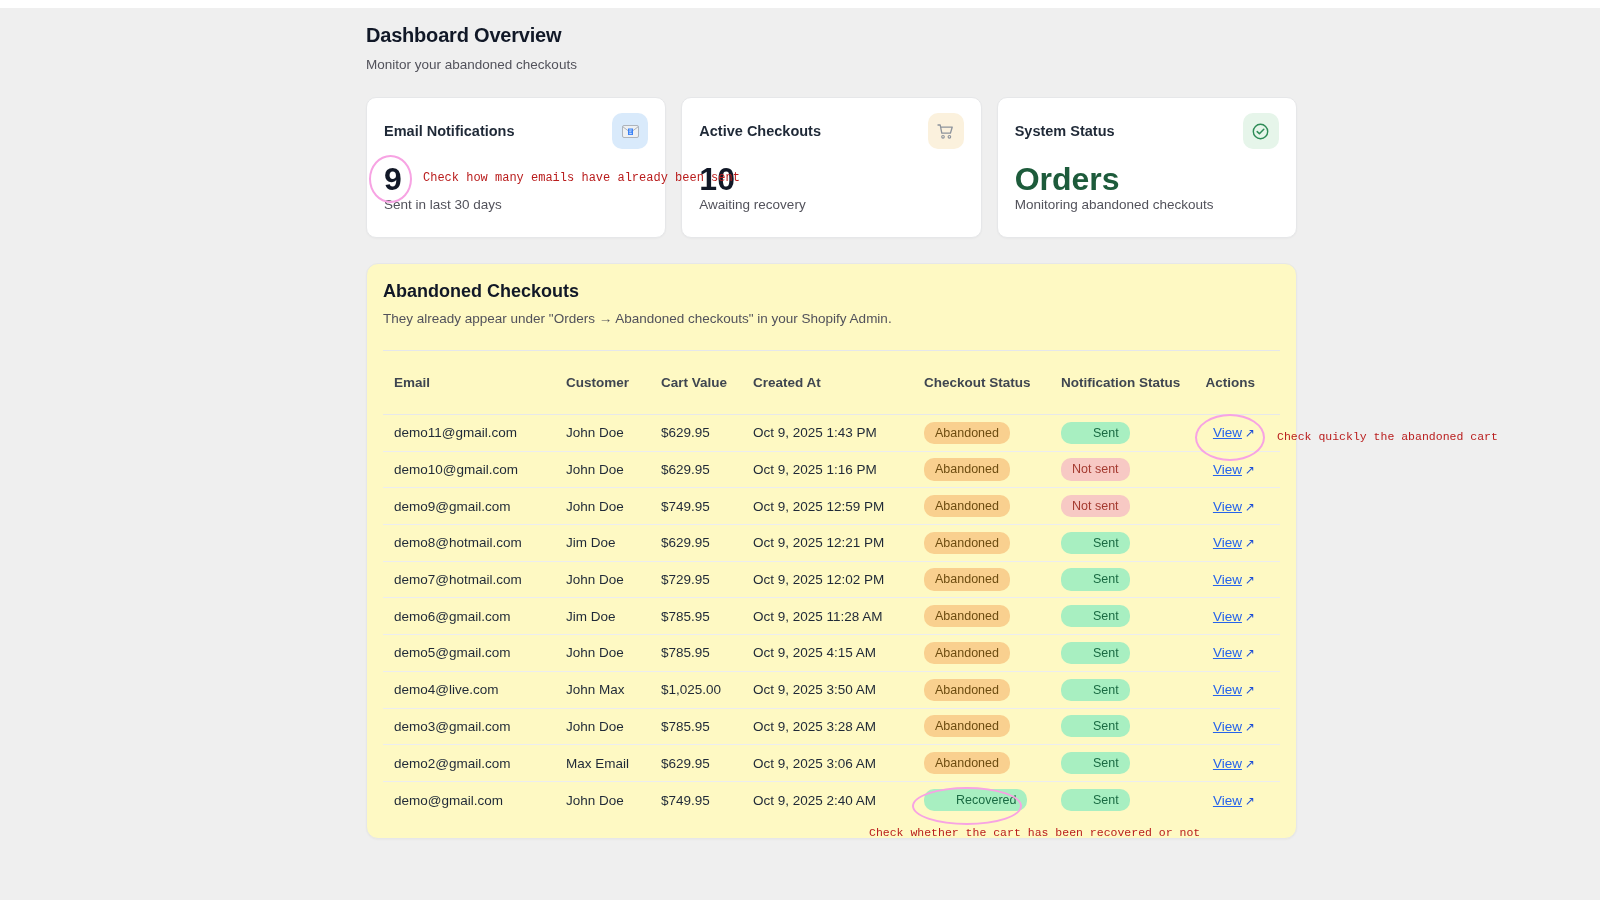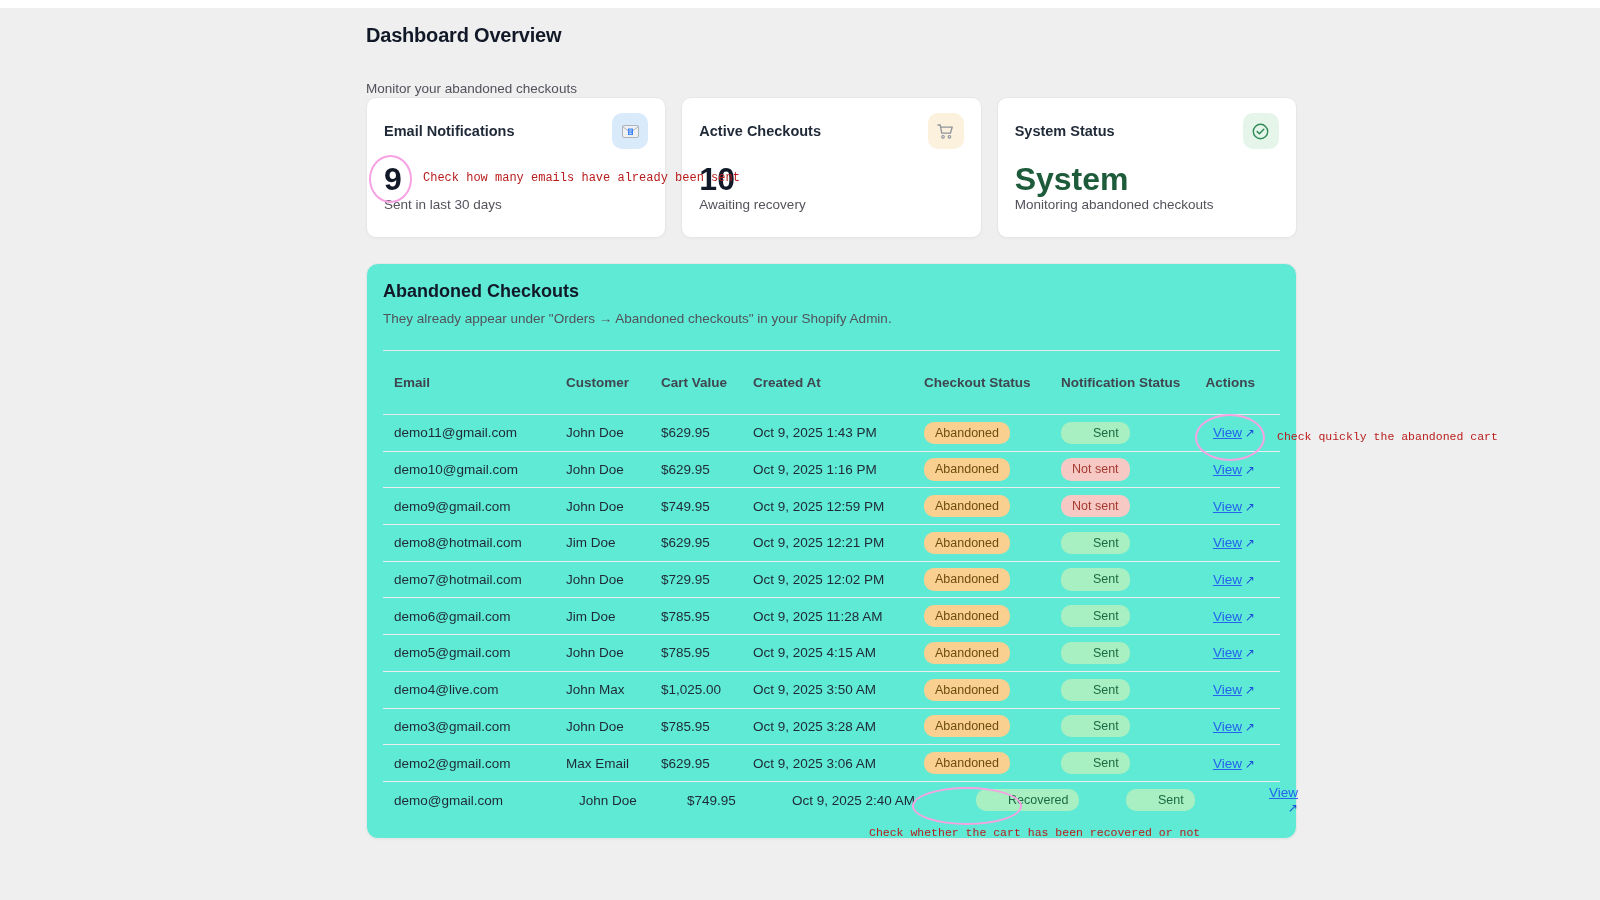--- a/index.html
+++ b/index.html
@@ -7,21 +7,21 @@
   body {
     background:#efefef;
     font-family:"Liberation Sans","DejaVu Sans",sans-serif;
     position:relative;
     color:#1f2937;
   }
   .top-strip { position:absolute; left:0; top:0; width:1600px; height:8px; background:#ffffff; }
 
   
   .page-title { position:absolute; left:366px; top:24px; font-size:20px; font-weight:700; color:#111827; letter-spacing:-0.2px; }
-  .page-subtitle { position:absolute; left:366px; top:57px; font-size:13.5px; color:#52525b;margin-top:24px; }
+  .page-subtitle { position:absolute; left:366px; top:57px; font-size:13.5px; color:#52525b; }
 
   
   .cards { position:absolute; left:366px; top:97px; width:931px; display:flex; gap:15px; }
   .card {
     flex:1; height:141px; background:#ffffff; border:1px solid #e6e7e9;
     border-radius:10px; padding:15px 17px; position:relative;
     box-shadow:0 1px 2px rgba(0,0,0,0.03);
   }
   .card-head { display:flex; justify-content:space-between; align-items:center; }
   .card-title { font-size:14.5px; font-weight:600; color:#1f2937; }
@@ -29,31 +29,31 @@
   .icon-box.blue { background:#d9eafb; }
   .icon-box.cream { background:#fbf1dd; }
   .icon-box.green { background:#e6f5ea; }
   .card-value { margin-top:14px; font-size:32px; font-weight:700; color:#111827; line-height:1.05; }
   .card-value.green { color:#1d5b3b; }
   .card-label { font-size:13.5px; color:#52525b; }
 
   
   .table-card {
     position:absolute; left:366px; top:263px; width:931px; height:576px;
-    background:#5eead4; border:1px solid #e6e7e9; border-radius:12px;
+    background:#fef9c3; border:1px solid #e6e7e9; border-radius:12px;
     padding:17px 16px 0 16px; box-shadow:0 1px 2px rgba(0,0,0,0.03);
   }
   .table-title { font-size:18px; font-weight:700; color:#111827; }
   .table-subtitle { margin-top:9px; font-size:13.5px; color:#52525b; }
   .table-divider { margin-top:24px; height:1px; background:#e5e7eb; }
 
   .grid-row { display:grid; grid-template-columns:172px 95px 92px 171px 137px 130px 1fr; align-items:center; padding:0 11px; }
   .thead { height:64px; color:#3f4650; font-size:13.5px; font-weight:700; border-bottom:1px solid #e7e8ea; }
   .trow { height:36.7px; border-bottom:1px solid #ecedef; font-size:13.5px; color:#1f2937; }
-  .trow:last-child { border-bottom:none;gap:13px; }
+  .trow:last-child { border-bottom:none; }
   .cell-actions { text-align:right; padding-right:14px; }
 
   .badge { display:inline-block; padding:3px 11px; border-radius:10px; font-size:12.5px; line-height:1.3; font-weight:400; }
   .badge-orange { background:#f9d08f; color:#6d4c10; }
   .badge-green  { background:#a8efc1; color:#1a6b43;padding-left:32px; }
   .badge-red    { background:#f7c9c4; color:#a43a30; }
 
   .view-link { color:#2563eb; font-size:13.5px; text-decoration:underline; cursor:pointer; }
   .view-link .arrow { display:inline-block; margin-left:3px; color:#1d4fd7; font-size:12px; text-decoration:none; }
 
@@ -111,21 +111,21 @@
   <div class="card">
     <div class="card-head">
       <span class="card-title">System Status</span>
       <span class="icon-box green">
         <svg width="19" height="19" viewBox="0 0 19 19">
           <circle cx="9.5" cy="9.5" r="7.2" fill="none" stroke="#2e8b57" stroke-width="1.4"></circle>
           <path d="M6.2 9.6 l2.2 2.2 l4.4 -4.6" fill="none" stroke="#2e8b57" stroke-width="1.5" stroke-linecap="round" stroke-linejoin="round"></path>
         </svg>
       </span>
     </div>
-    <div class="card-value green">System</div>
+    <div class="card-value green">Orders</div>
     <div class="card-label">Monitoring abandoned checkouts</div>
   </div>
 
 </div>
 
 <div class="table-card">
   <div class="table-title">Abandoned Checkouts</div>
   <div class="table-subtitle">They already appear under "Orders → Abandoned checkouts" in your Shopify Admin.</div>
   <div class="table-divider"></div>
 

